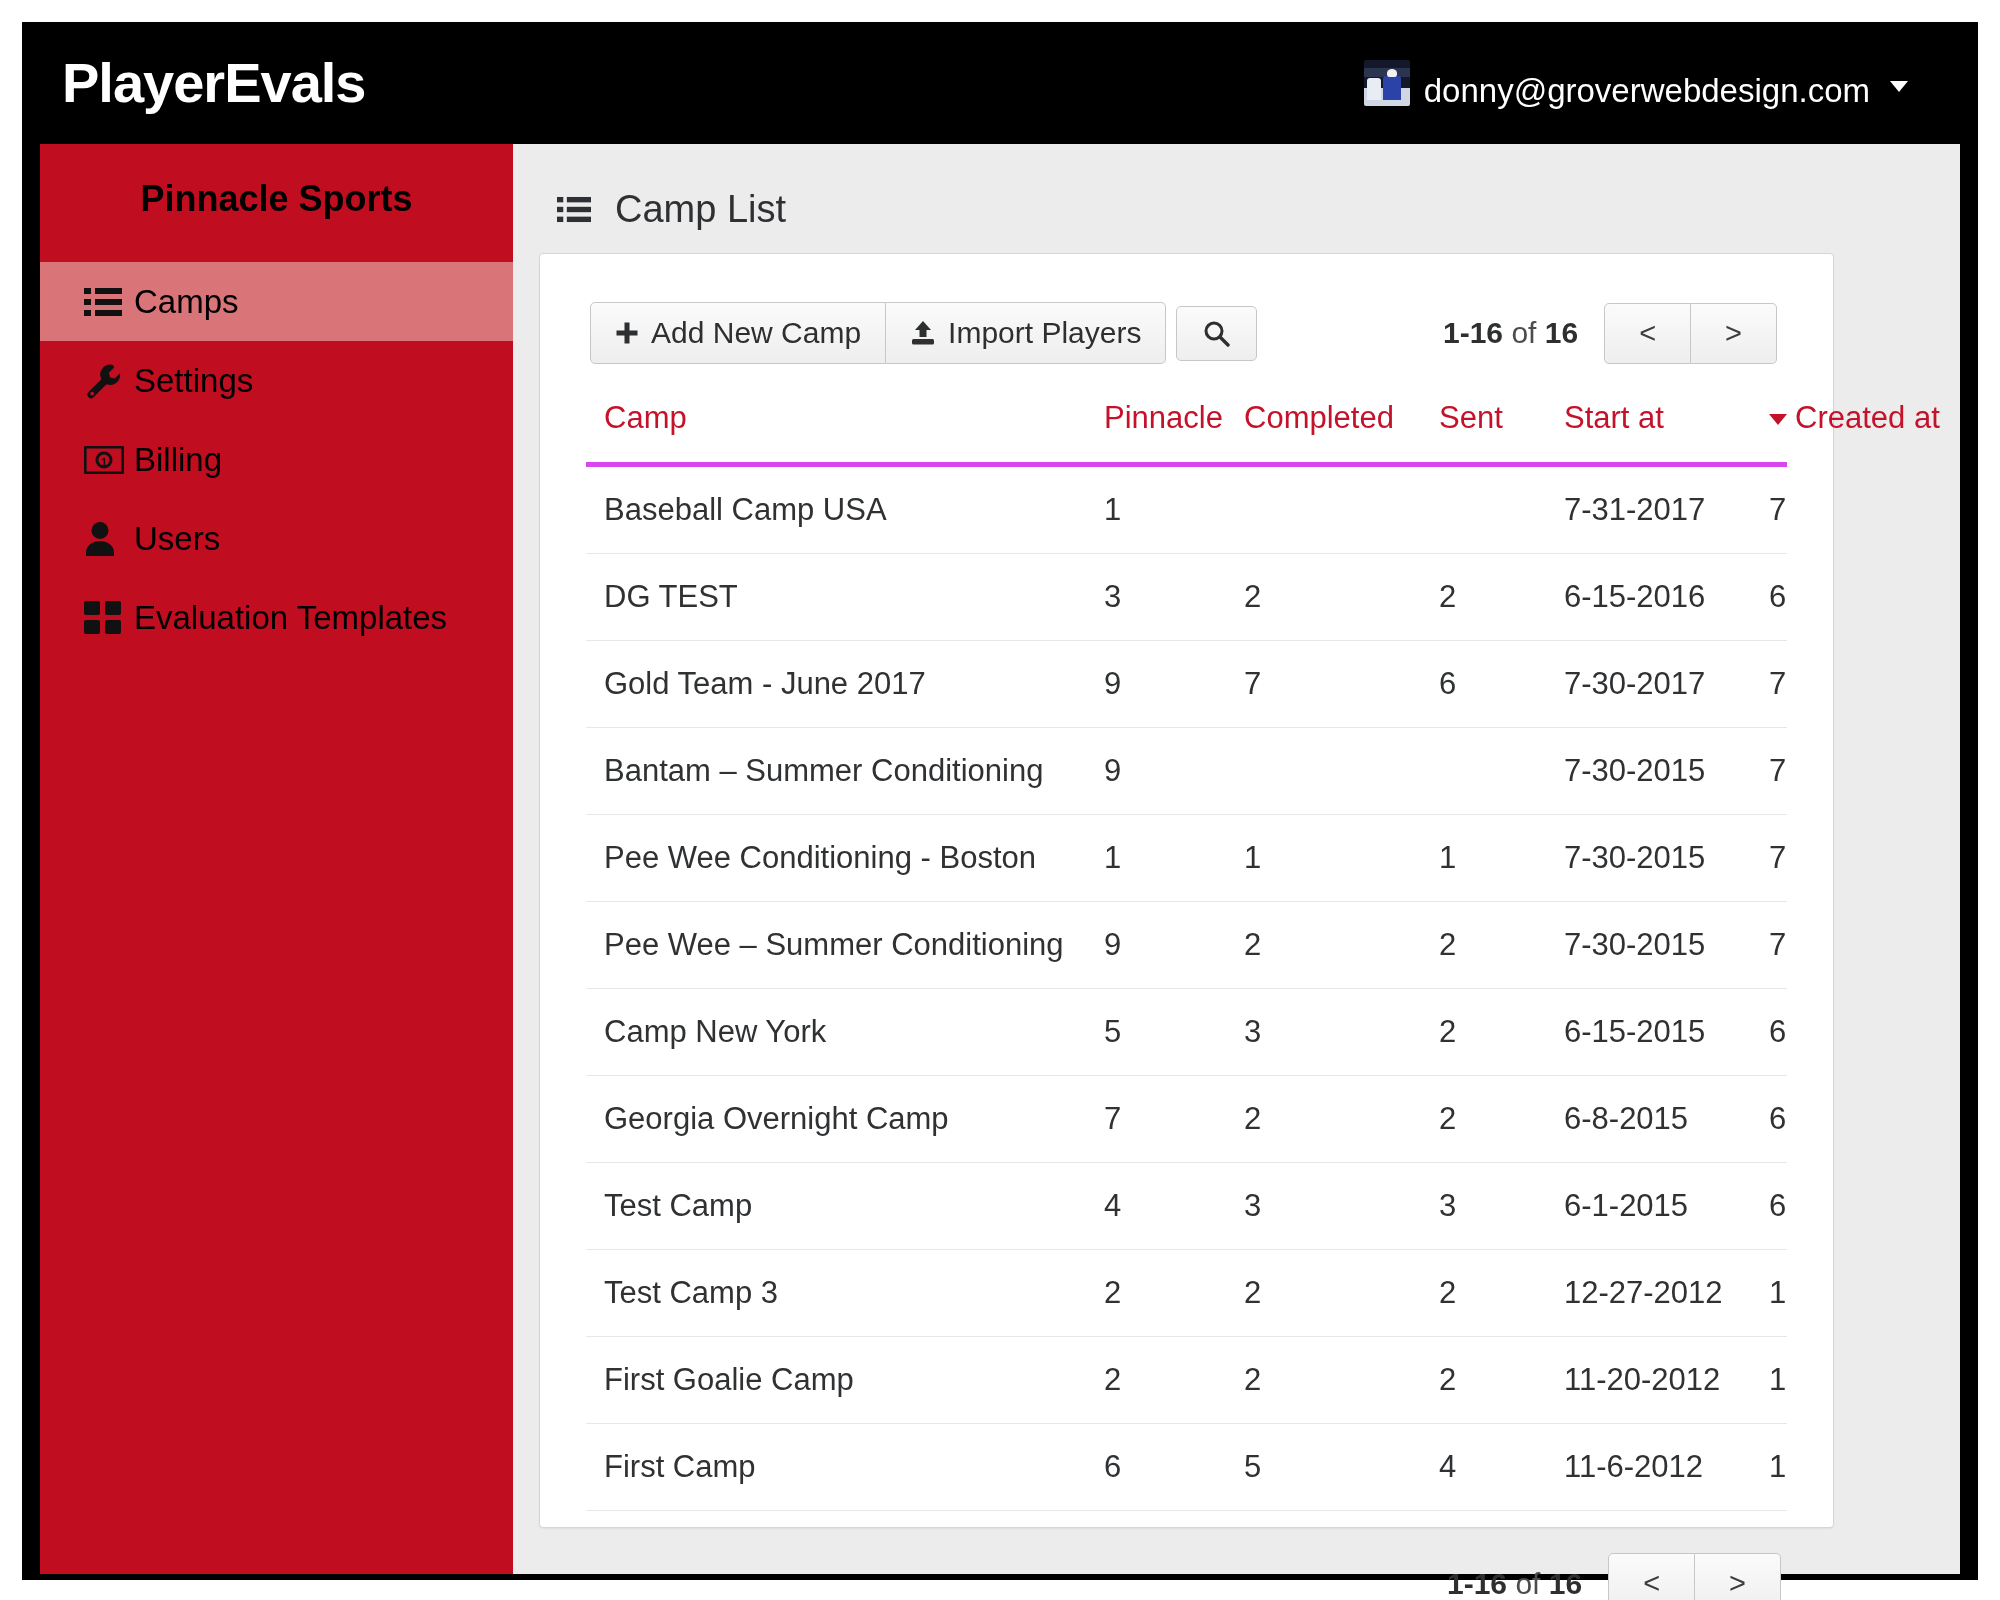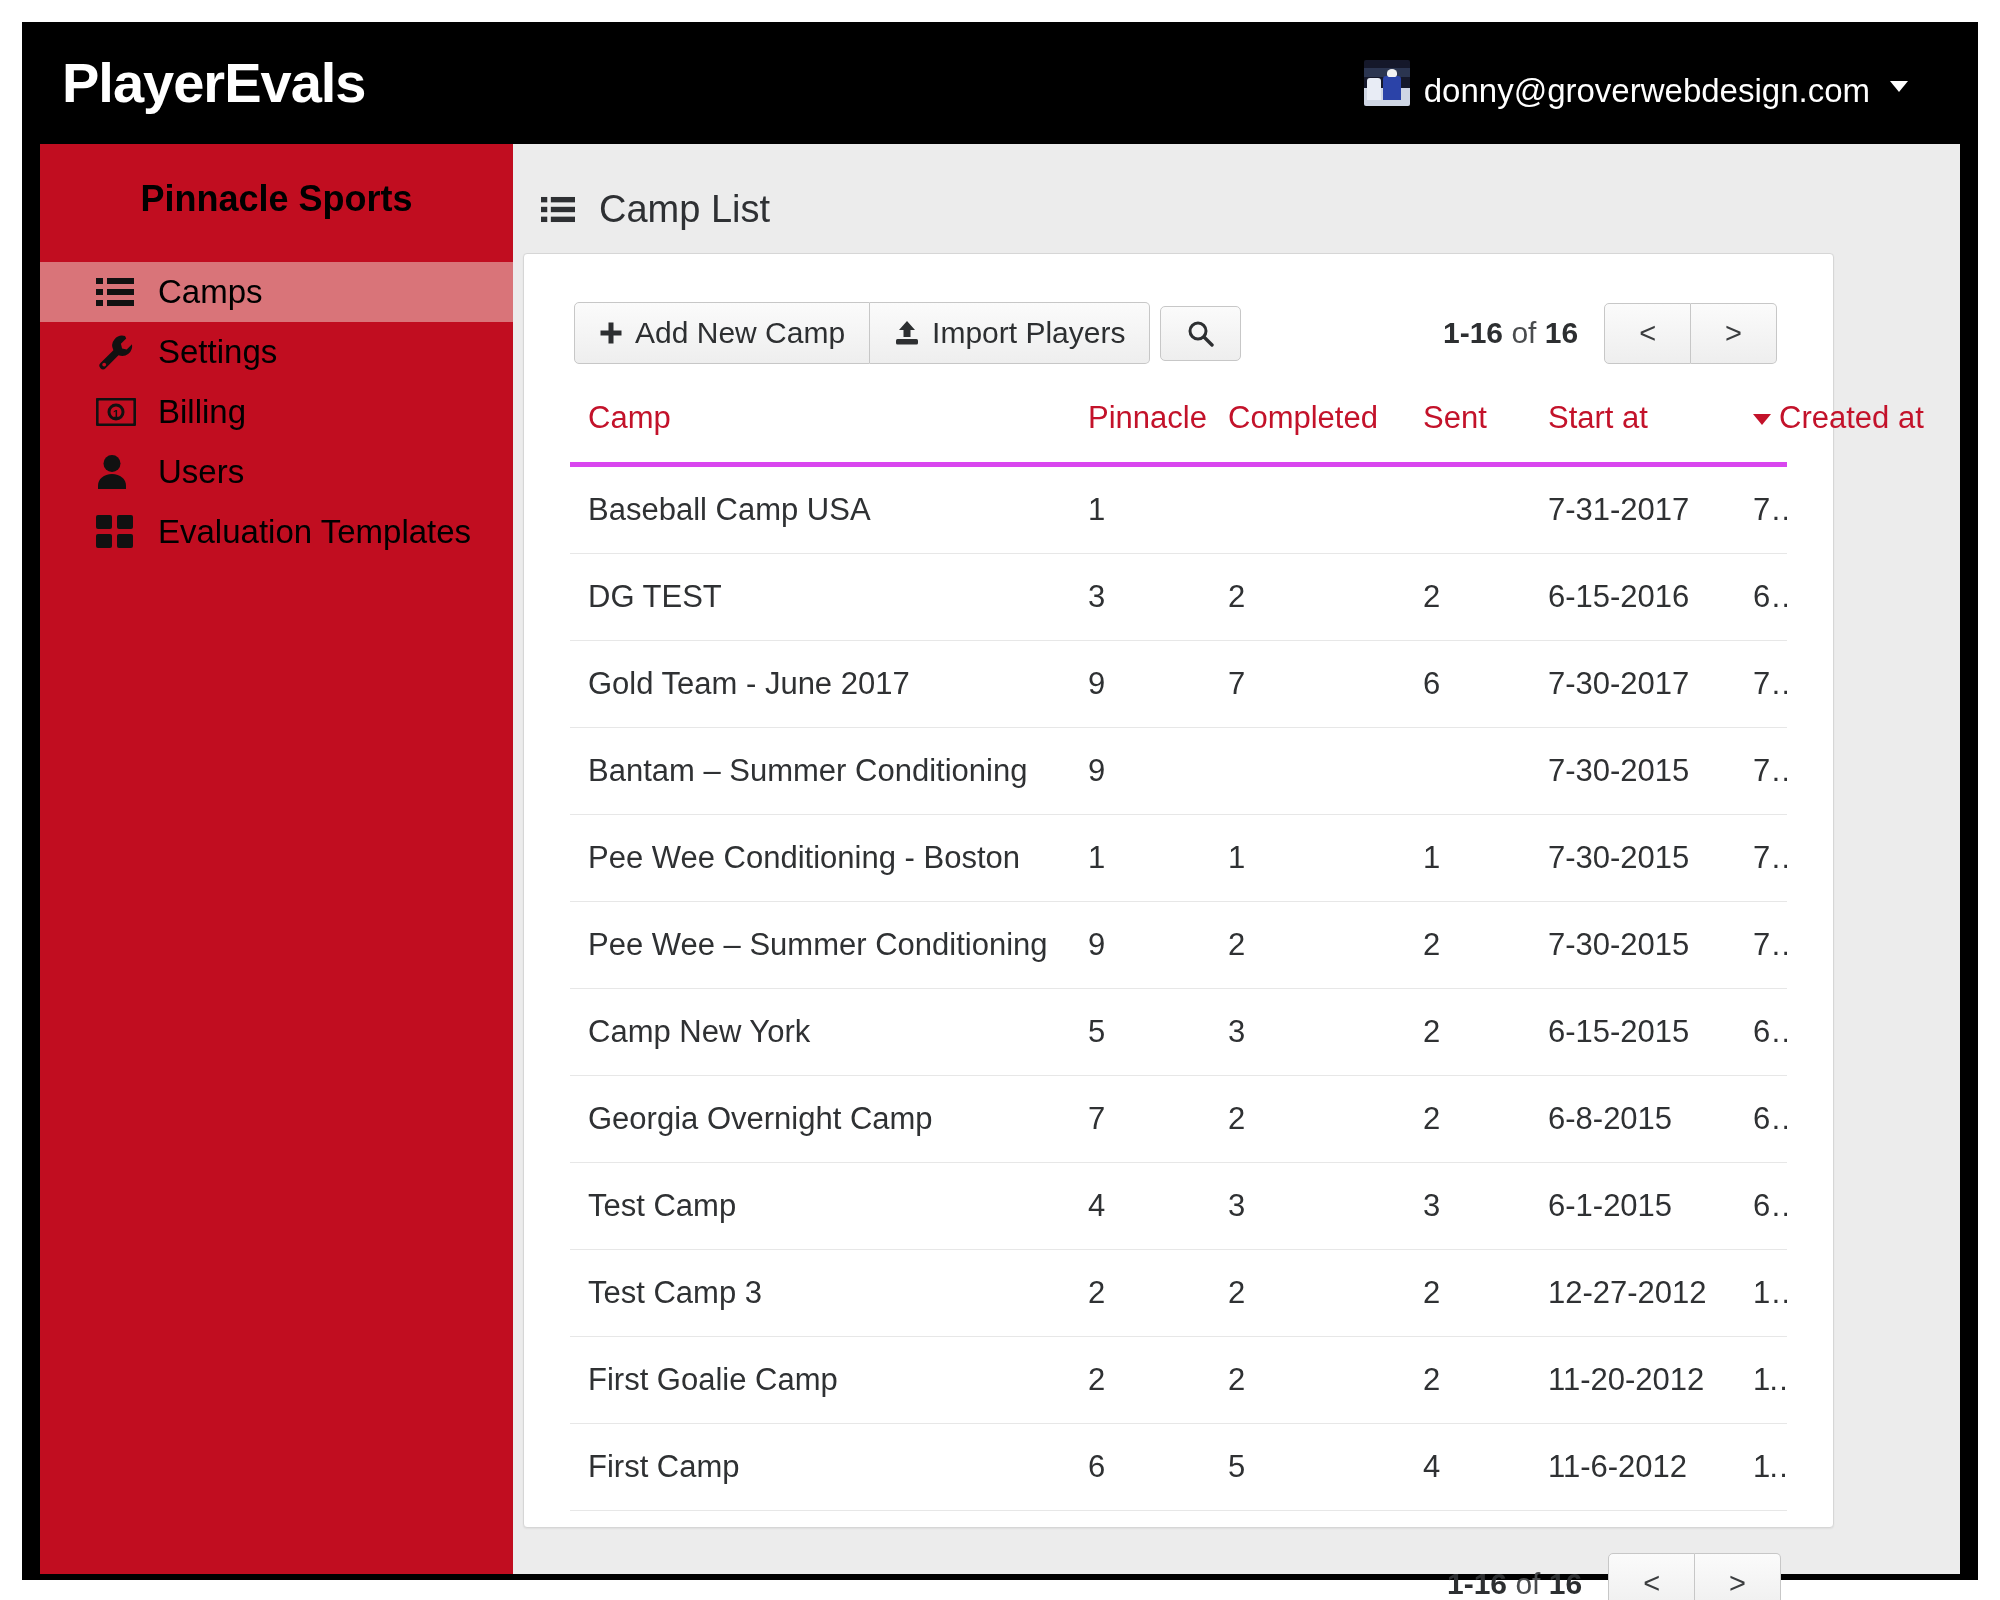--- a/index.html
+++ b/index.html
@@ -122,40 +122,40 @@
     text-align: center;
     color: #000000;
     font-size: 36px;
     font-weight: 700;
   }
 
   #nav { margin-top: 42px; }
   .nav-item {
     display: flex;
     align-items: center;
-    gap: 22px;
-    height: 60px;
-    padding-left: 56px;
+    gap: 10px;
+    height: 79px;
+    padding-left: 44px;
     color: #000000;
     font-size: 33px;
     cursor: pointer;
   }
   .nav-item.active { background: #d97479; }
   .nav-icon { width: 40px; height: 36px; flex: 0 0 auto; display:flex; align-items:center; }
   .nav-icon svg { display:block; }
 
   
   #main {
     position: absolute;
     left: 473px;
     top: 0;
     width: 1347px;
     height: 1430px;
     background: #ececec;
-    padding: 30px 26px 0 10px;
+    padding: 30px 26px 0 26px;
   }
   #page-header {
     display: flex;
     align-items: center;
     gap: 18px;
     padding: 14px 0 22px 18px;
   }
   #page-title { font-size: 38px; color: #2e3033; font-weight: 400; }
 
   #card {

